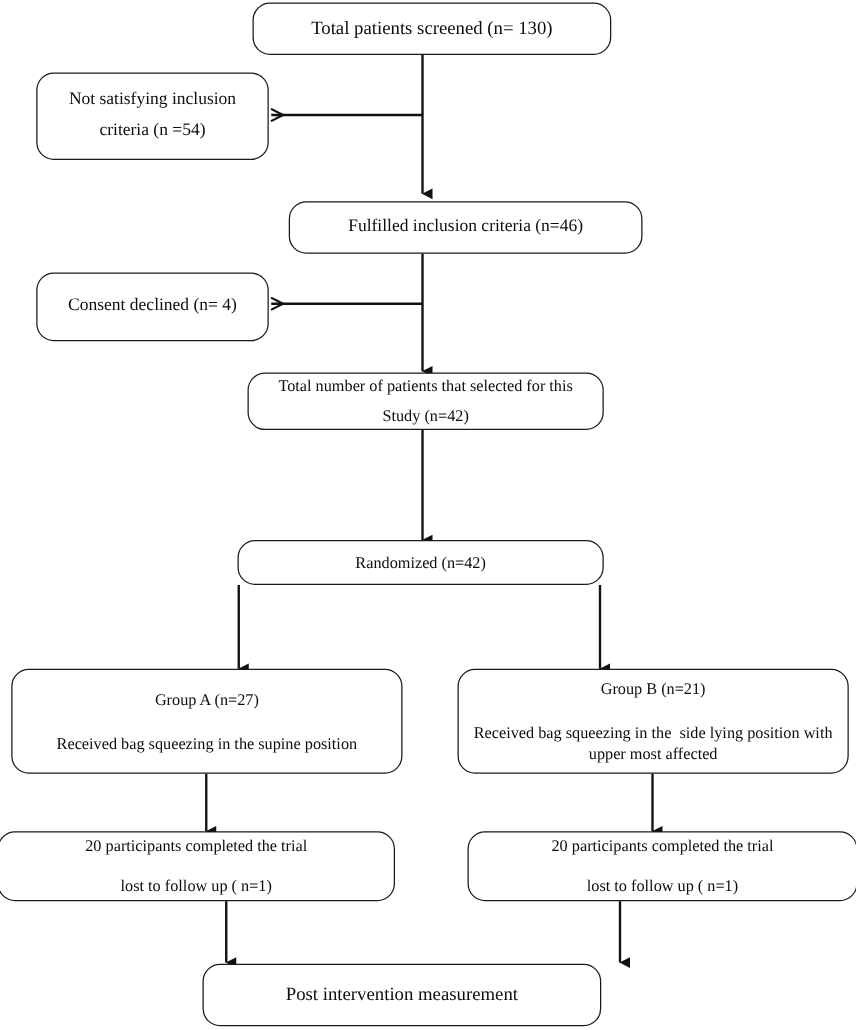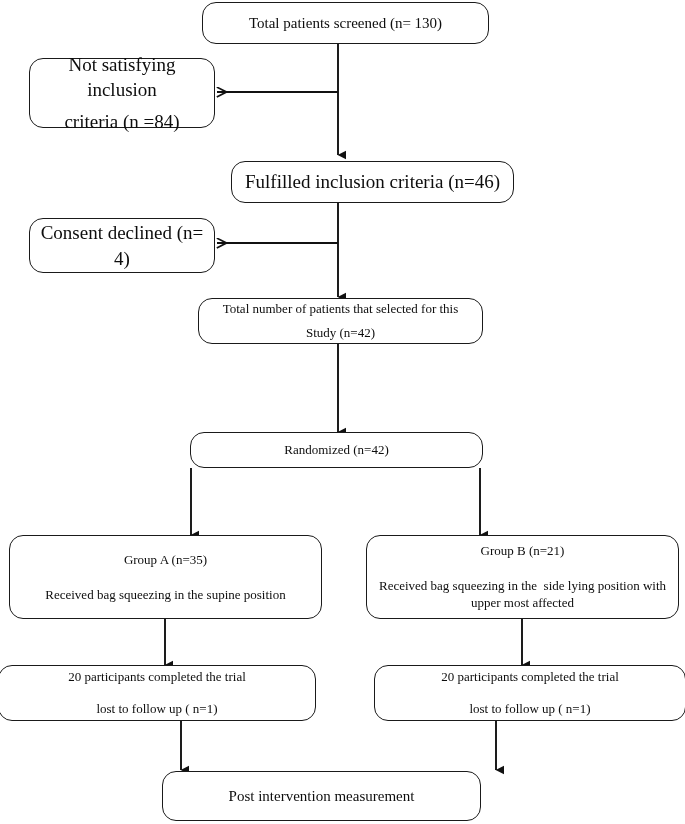--- a/index.html
+++ b/index.html
@@ -42,21 +42,21 @@
     display: block;
     width: 100%;
     padding: 0 8px;
     box-sizing: border-box;
     white-space: pre-wrap;
   }
   .node .line + .line {
     margin-top: 6px;
   }
   .f15 { font-size: 15px; }
-  .f14 { font-size: 19px; }
+  .f14 { font-size: 14px; }
   .f13 { font-size: 13px; }
   .gap-lg .line + .line { margin-top: 17px; }
   .gap-md .line + .line { margin-top: 14px; }
 </style>
 </head>
 <body>
 
 <div id="flowchart">
 
   <svg id="edges" viewBox="0 0 685 824" width="685" height="824" xmlns="http://www.w3.org/2000/svg">
@@ -93,42 +93,42 @@
       <path d="M496,721 L496,770" marker-end="url(#arrowDown)"></path>
     </g>
   </svg>
 
   <div class="node f15" style="left:202px; top:2px; width:287px; height:42px;">
     <span class="line">Total patients screened (n= 130)</span>
   </div>
 
   <div class="node f14" style="left:29px; top:58px; width:186px; height:70px;">
     <span class="line">Not satisfying inclusion</span>
-    <span class="line">criteria (n =84)</span>
+    <span class="line">criteria (n =54)</span>
   </div>
 
   <div class="node f14" style="left:202px; top:161px; width:283px; height:42px;margin-left:29px;">
     <span class="line">Fulfilled inclusion criteria (n=46)</span>
   </div>
 
   <div class="node f14" style="left:29px; top:218px; width:186px; height:55px;">
     <span class="line">Consent declined (n= 4)</span>
   </div>
 
   <div class="node f13" style="left:198px; top:298px; width:285px; height:46px;">
     <span class="line">Total number of patients that selected for this</span>
     <span class="line">Study (n=42)</span>
   </div>
 
   <div class="node f13" style="left:190px; top:432px; width:293px; height:36px;">
     <span class="line">Randomized (n=42)</span>
   </div>
 
   <div class="node f13 gap-lg" style="left:9px; top:535px; width:313px; height:84px;">
-    <span class="line">Group A (n=35)</span>
+    <span class="line">Group A (n=27)</span>
     <span class="line">Received bag squeezing in the supine position</span>
   </div>
 
   <div class="node f13 gap-lg" style="left:366px; top:535px; width:313px; height:84px;">
     <span class="line">Group B (n=21)</span>
     <span class="line">Received bag squeezing in the  side lying position with upper most affected</span>
   </div>
 
   <div class="node f13 gap-md" style="left:-2px; top:665px; width:318px; height:56px;">
     <span class="line">20 participants completed the trial</span>

